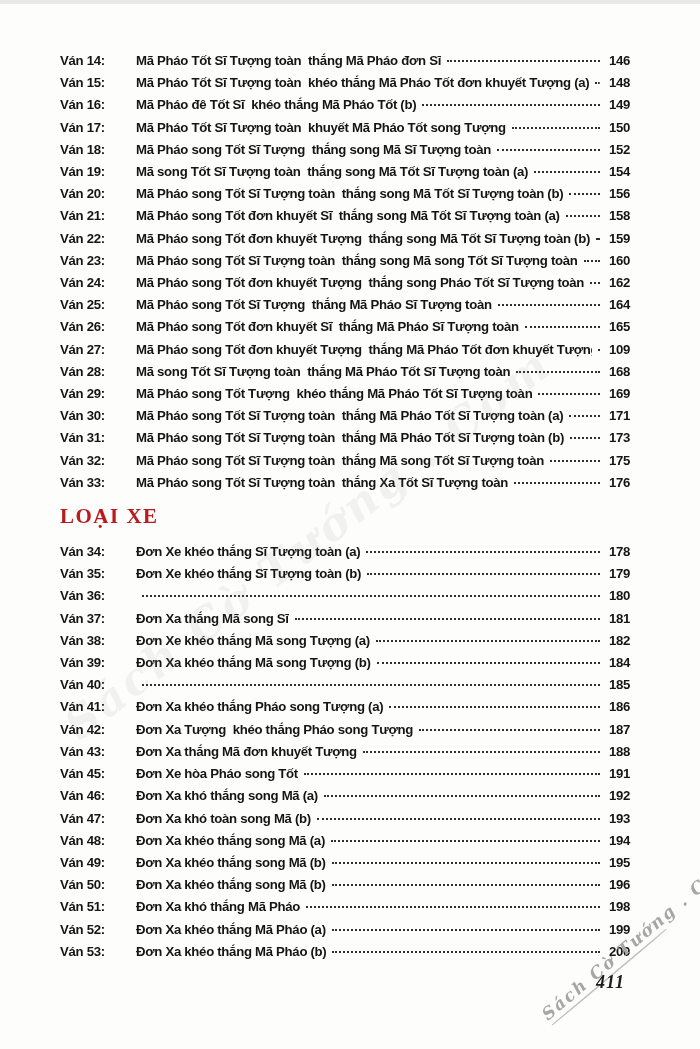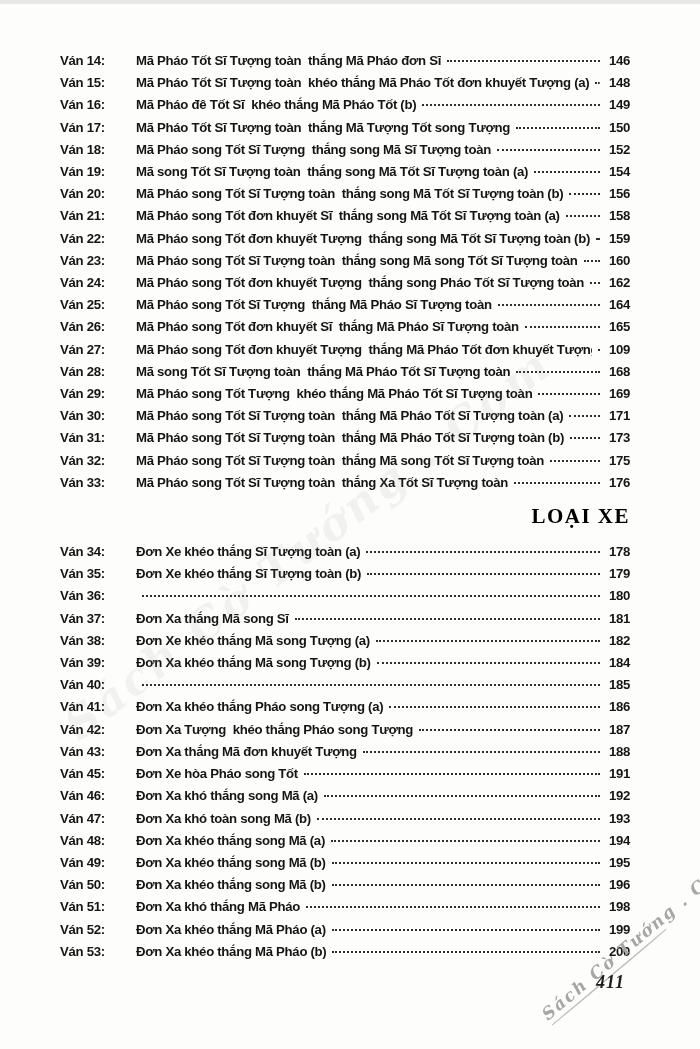--- a/index.html
+++ b/index.html
@@ -39,26 +39,26 @@
     margin:0 4px 0 6px;
     transform:translateY(-3px);
   }
   .pnum{
     flex:0 0 auto;
     min-width:26px;
     text-align:right;
   }
   .section-heading{
     margin:10px 0 12px 0;
-    text-align:right;
+    text-align:left;
     font-family:"Liberation Serif","DejaVu Serif",serif;
     font-size:21px;
     font-weight:700;
     letter-spacing:1.5px;
-    color:#000000;
+    color:#b91c1c;
   }
   .page-number{
     position:absolute;
     top:968px;
     left:596px;
     font-family:"Liberation Serif","DejaVu Serif",serif;
     font-style:italic;
     font-weight:700;
     font-size:18px;
     letter-spacing:1px;
@@ -110,21 +110,21 @@
 </head>
 <body>
 
 <div class="sheet">
   <div class="content">
 
     <div class="toc">
         <div class="toc-row"><span class="van">Ván 14:</span><span class="title">Mã Pháo Tốt Sĩ Tượng toàn  thắng Mã Pháo đơn Sĩ</span><span class="dots"></span><span class="pnum">146</span></div>
         <div class="toc-row"><span class="van">Ván 15:</span><span class="title">Mã Pháo Tốt Sĩ Tượng toàn  khéo thắng Mã Pháo Tốt đơn khuyết Tượng (a)</span><span class="dots"></span><span class="pnum">148</span></div>
         <div class="toc-row"><span class="van">Ván 16:</span><span class="title">Mã Pháo đê Tốt Sĩ  khéo thắng Mã Pháo Tốt (b)</span><span class="dots"></span><span class="pnum">149</span></div>
-        <div class="toc-row"><span class="van">Ván 17:</span><span class="title">Mã Pháo Tốt Sĩ Tượng toàn  thắng Mã Tượng Tốt song Tượng</span><span class="dots"></span><span class="pnum">150</span></div>
+        <div class="toc-row"><span class="van">Ván 17:</span><span class="title">Mã Pháo Tốt Sĩ Tượng toàn  khuyết Mã Pháo Tốt song Tượng</span><span class="dots"></span><span class="pnum">150</span></div>
         <div class="toc-row"><span class="van">Ván 18:</span><span class="title">Mã Pháo song Tốt Sĩ Tượng  thắng song Mã Sĩ Tượng toàn</span><span class="dots"></span><span class="pnum">152</span></div>
         <div class="toc-row"><span class="van">Ván 19:</span><span class="title">Mã song Tốt Sĩ Tượng toàn  thắng song Mã Tốt Sĩ Tượng toàn (a)</span><span class="dots"></span><span class="pnum">154</span></div>
         <div class="toc-row"><span class="van">Ván 20:</span><span class="title">Mã Pháo song Tốt Sĩ Tượng toàn  thắng song Mã Tốt Sĩ Tượng toàn (b)</span><span class="dots"></span><span class="pnum">156</span></div>
         <div class="toc-row"><span class="van">Ván 21:</span><span class="title">Mã Pháo song Tốt đơn khuyết Sĩ  thắng song Mã Tốt Sĩ Tượng toàn (a)</span><span class="dots"></span><span class="pnum">158</span></div>
         <div class="toc-row"><span class="van">Ván 22:</span><span class="title">Mã Pháo song Tốt đơn khuyết Tượng  thắng song Mã Tốt Sĩ Tượng toàn (b)</span><span class="dots"></span><span class="pnum">159</span></div>
         <div class="toc-row"><span class="van">Ván 23:</span><span class="title">Mã Pháo song Tốt Sĩ Tượng toàn  thắng song Mã song Tốt Sĩ Tượng toàn</span><span class="dots"></span><span class="pnum">160</span></div>
         <div class="toc-row"><span class="van">Ván 24:</span><span class="title">Mã Pháo song Tốt đơn khuyết Tượng  thắng song Pháo Tốt Sĩ Tượng toàn</span><span class="dots"></span><span class="pnum">162</span></div>
         <div class="toc-row"><span class="van">Ván 25:</span><span class="title">Mã Pháo song Tốt Sĩ Tượng  thắng Mã Pháo Sĩ Tượng toàn</span><span class="dots"></span><span class="pnum">164</span></div>
         <div class="toc-row"><span class="van">Ván 26:</span><span class="title">Mã Pháo song Tốt đơn khuyết Sĩ  thắng Mã Pháo Sĩ Tượng toàn</span><span class="dots"></span><span class="pnum">165</span></div>
         <div class="toc-row"><span class="van">Ván 27:</span><span class="title">Mã Pháo song Tốt đơn khuyết Tượng  thắng Mã Pháo Tốt đơn khuyết Tượng</span><span class="dots"></span><span class="pnum">109</span></div>

